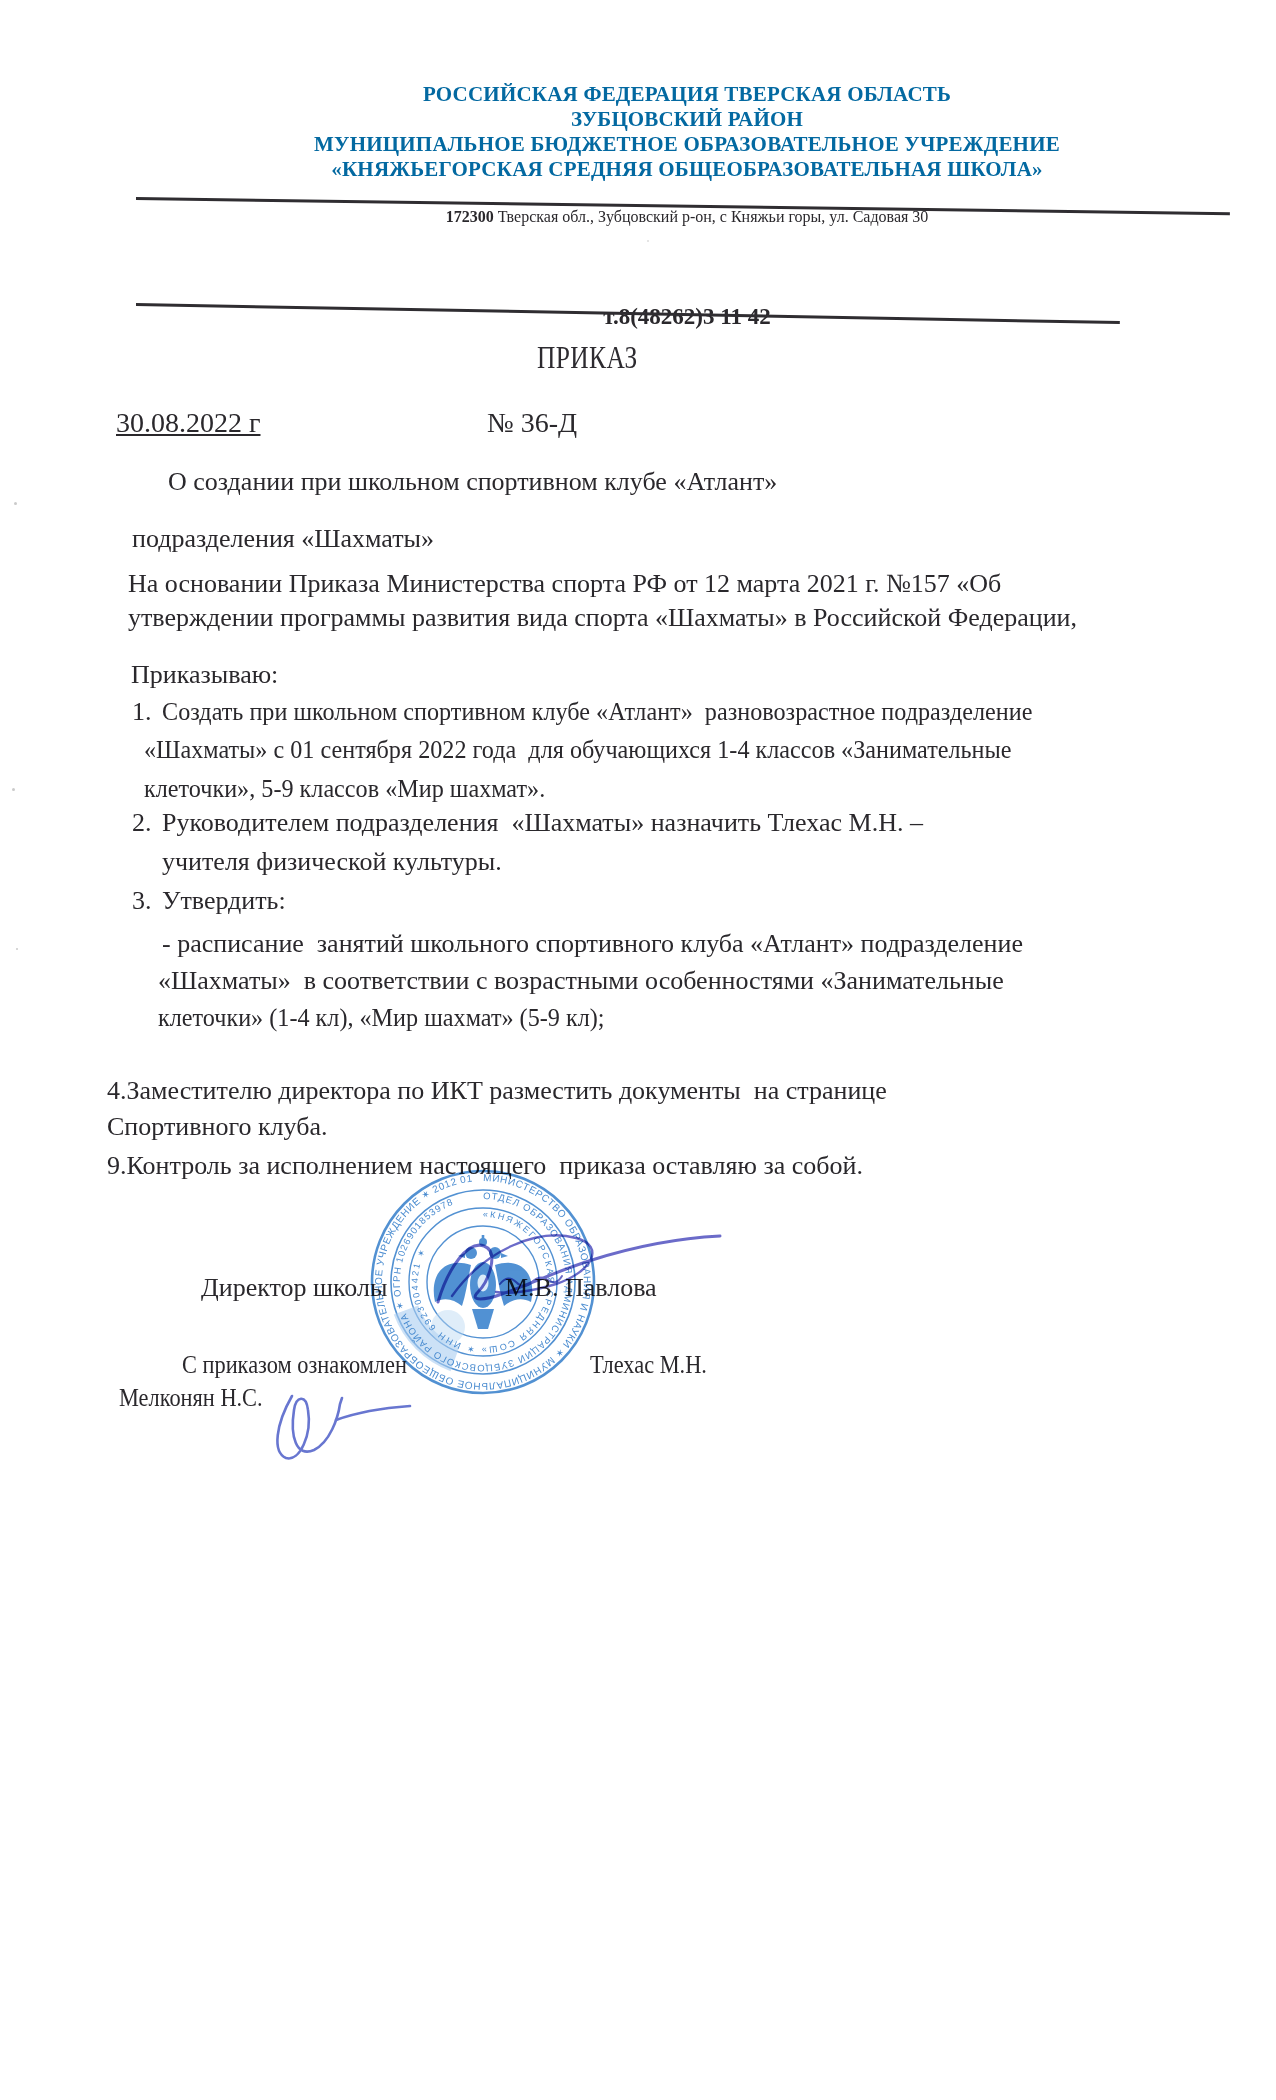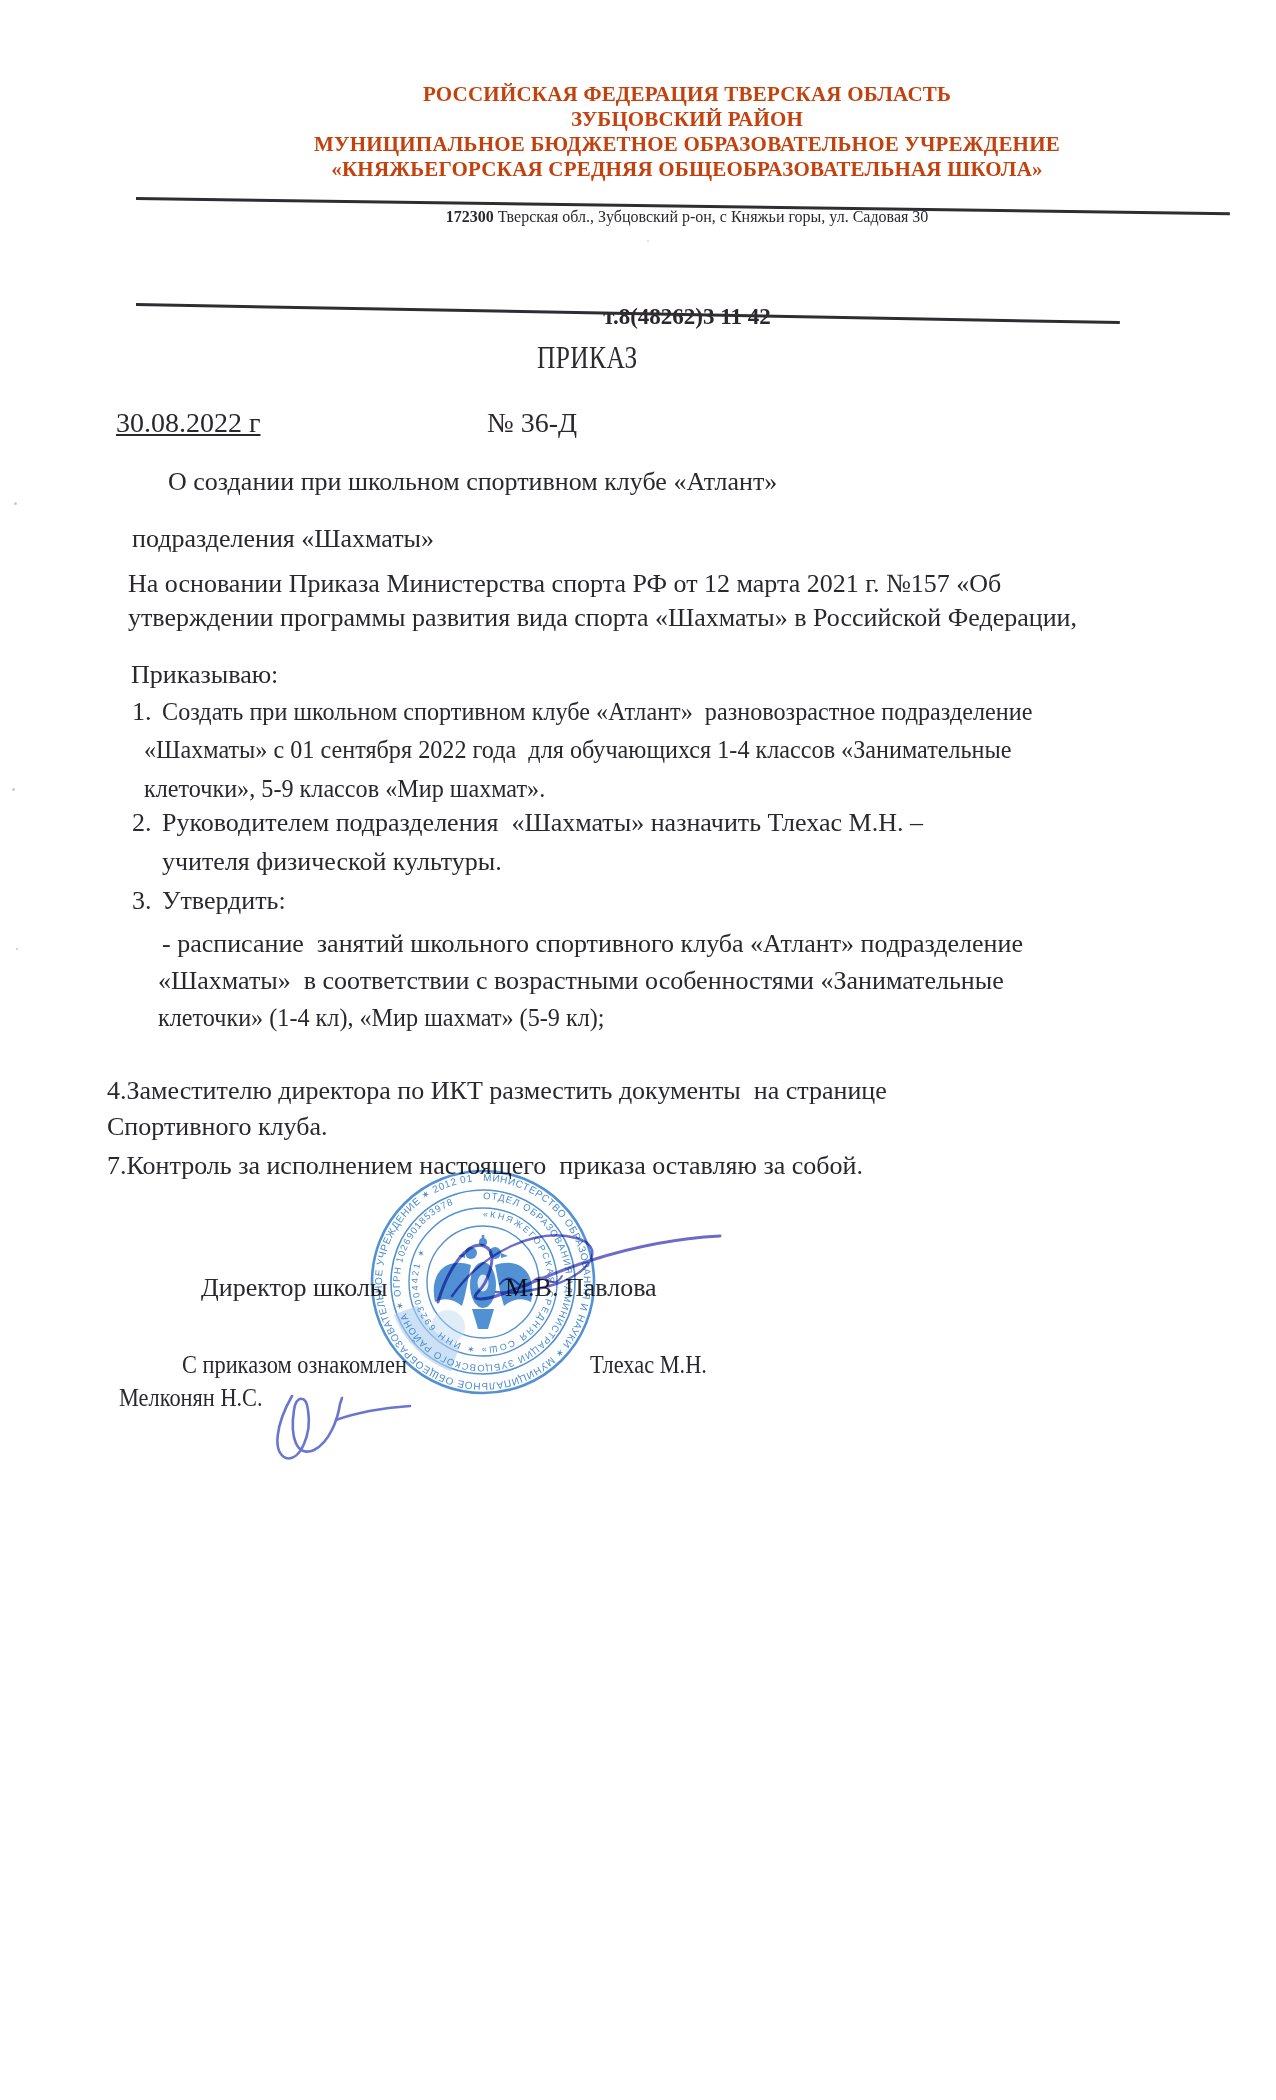--- a/index.html
+++ b/index.html
@@ -3,21 +3,21 @@
 <meta charset="utf-8">
 <style>
   html,body{margin:0;padding:0;background:#e9e9e9;}
   .page{
     position:relative;width:1276px;height:2100px;margin:0 auto;
     background:#ffffff;overflow:hidden;
     font-family:"Liberation Serif", serif;color:#2a282c;
   }
   .line{position:absolute;white-space:pre;font-size:26px;line-height:normal;}
   .hdr-block{position:absolute;left:254px;top:82px;width:866px;text-align:center;
-    font-weight:bold;font-size:21px;line-height:25px;color:#c2410c;letter-spacing:.2px;}
+    font-weight:bold;font-size:21px;line-height:25px;color:#0369a1;letter-spacing:.2px;}
   .center-block{text-align:center;white-space:pre;}
   .rule{position:absolute;height:3px;background:#2f2d31;transform-origin:left center;}
   .cond{transform:scaleX(.86);transform-origin:left top;}
   .cond93{transform:scaleX(.93);transform-origin:left top;}
   .big{font-size:28px;}
   .title{font-size:31px;letter-spacing:.5px;transform:scaleX(.82);transform-origin:left top;color:#2d2b30;}
   .stamp-svg{position:absolute;left:353px;top:1152px;mix-blend-mode:multiply;}
   .sig-svg{position:absolute;left:0;top:0;mix-blend-mode:multiply;pointer-events:none;}
   .speck{position:absolute;border-radius:50%;background:#8a8a8a;opacity:.45;}
 </style>
@@ -63,21 +63,21 @@
   <div class="line" style="left:162px;top:847px;">учителя физической культуры.</div>
 
   <div class="line" style="left:132px;top:886px;">3.</div>
   <div class="line" style="left:162px;top:886px;">Утвердить:</div>
   <div class="line" style="left:162px;top:929px;">- расписание  занятий школьного спортивного клуба «Атлант» подразделение</div>
   <div class="line" style="left:158px;top:966px;">«Шахматы»  в соответствии с возрастными особенностями «Занимательные</div>
   <div class="line cond93" style="left:158px;top:1003px;">клеточки» (1-4 кл), «Мир шахмат» (5-9 кл);</div>
 
   <div class="line" style="left:107px;top:1076px;">4.Заместителю директора по ИКТ разместить документы  на странице</div>
   <div class="line" style="left:107px;top:1112px;">Спортивного клуба.</div>
-  <div class="line" style="left:107px;top:1151px;">7.Контроль за исполнением настоящего  приказа оставляю за собой.</div>
+  <div class="line" style="left:107px;top:1151px;">9.Контроль за исполнением настоящего  приказа оставляю за собой.</div>
 
   <div class="line" style="left:201px;top:1273px;font-family:Liberation Serif, serif;">Директор школы</div>
   <div class="line" style="left:505px;top:1273px;">М.В. Павлова</div>
   <div class="line cond" style="left:182px;top:1350px;">С приказом ознакомлен</div>
   <div class="line cond" style="left:590px;top:1350px;">Тлехас М.Н.</div>
   <div class="line cond" style="left:119px;top:1383px;">Мелконян Н.С.</div>
 
   <svg class="stamp-svg" width="260" height="260" viewBox="0 0 260 260">
     <defs>
       <path id="ringO" d="M130 29 A101 101 0 1 1 129.9 29"></path>

